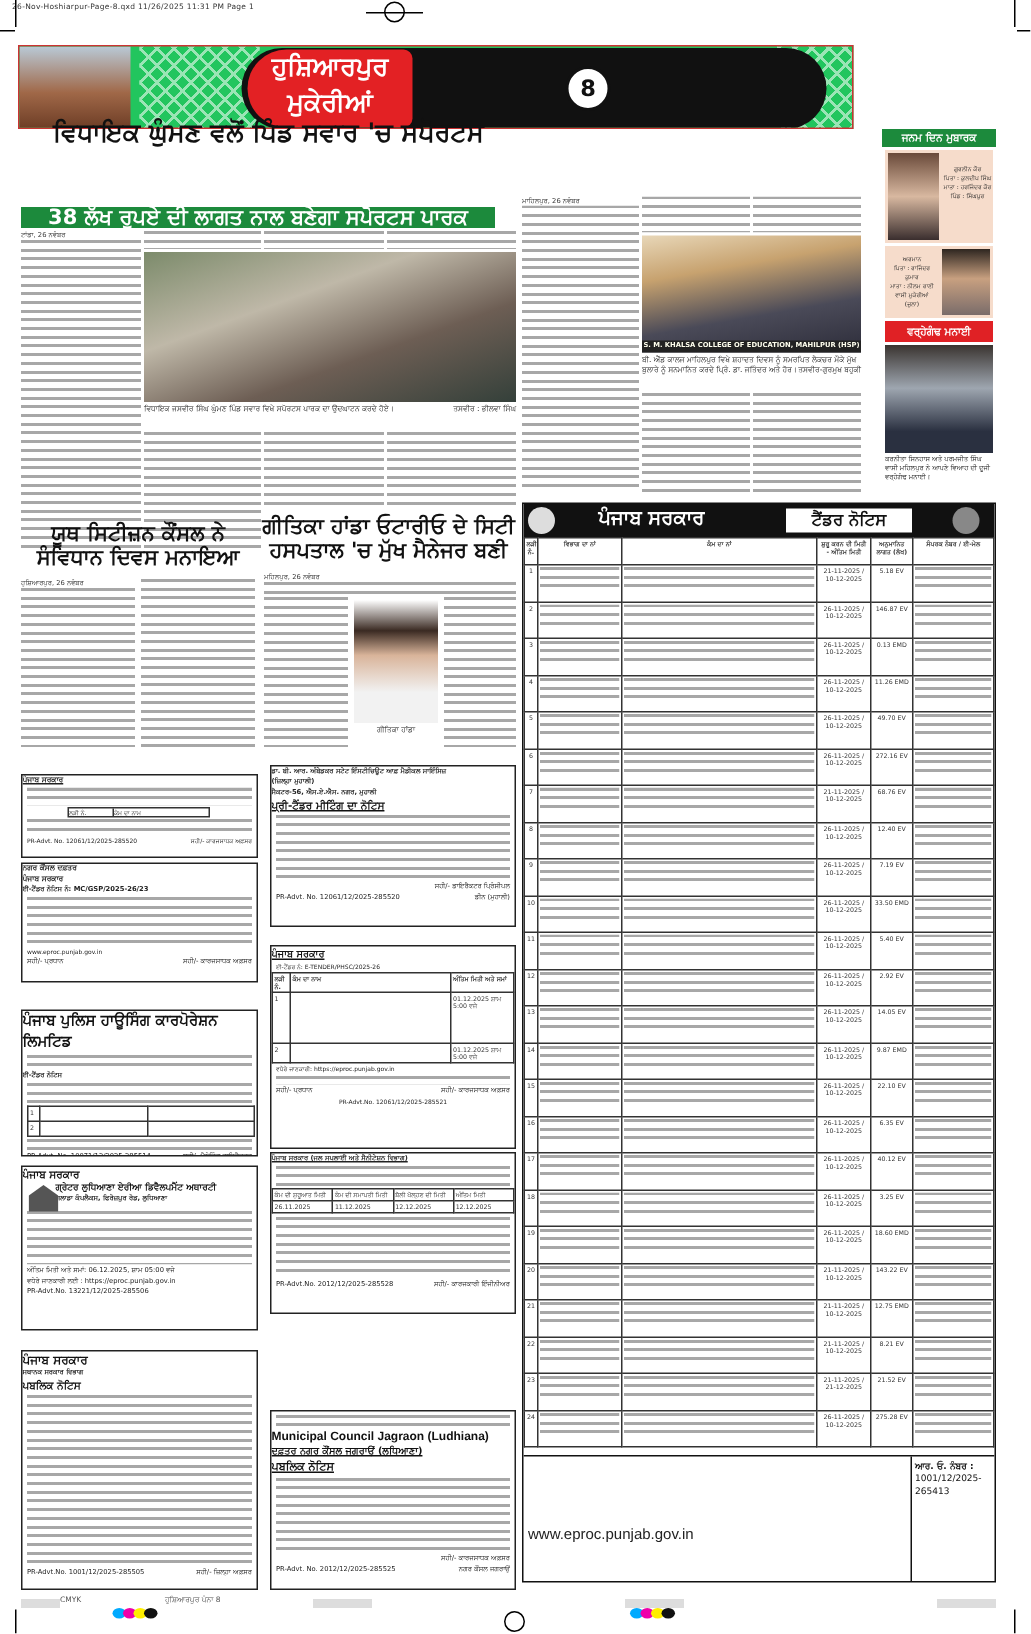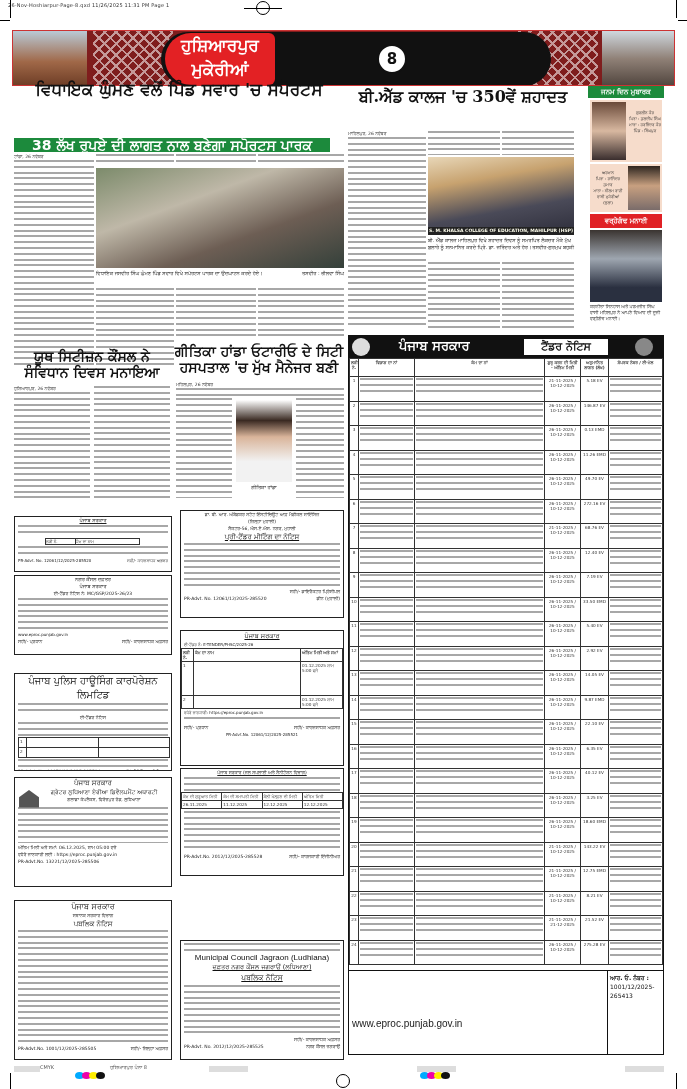--- a/index.html
+++ b/index.html
@@ -4,21 +4,21 @@
 <style>
   * { box-sizing: border-box; margin: 0; padding: 0; }
   html, body { width: 687px; height: 1089px; background: #fff; overflow: hidden; }
   body { position: relative; font-family: "DejaVu Sans", sans-serif; color: #111; }
   .abs { position: absolute; }
   .slug { left: 8px; top: 2px; font-size: 5px; color: #333; letter-spacing: 0.2px; }
   .crop-v { width: 1px; background: #000; }
   .crop-h { height: 1px; background: #000; }
   .reg { width: 14px; height: 14px; border: 1px solid #000; border-radius: 50%; }
   
-  .masthead { left: 12px; top: 30px; width: 663px; height: 56px; border: 1px solid #c33; background: #7f1d1d; overflow: hidden; }
+  .masthead { left: 12px; top: 30px; width: 557px; height: 56px; border: 1px solid #c33; background: #22c55e; overflow: hidden; }
   .mh-photo { top: 0; width: 74px; height: 56px; background: linear-gradient(180deg,#b9c9d6 0%,#a06848 55%,#6b3b24 100%); }
   .mh-photo.right { background: linear-gradient(180deg,#cfd7de 0%,#8f8076 50%,#4e433c 100%); }
   .diamonds { top: 0; height: 56px; width: 80px; background:
       repeating-linear-gradient(45deg, transparent 0 6px, #fff 6px 8px),
       repeating-linear-gradient(-45deg, transparent 0 6px, #fff 6px 8px); opacity: .55; }
   .mh-black { left: 148px; top: 1px; width: 390px; height: 54px; background: #111; border-radius: 27px; }
   .mh-red { left: 152px; top: 2px; width: 110px; height: 52px; background: #e32124; border-radius: 26px 6px 6px 26px; color: #fff; text-align: center; }
   .mh-red span { display: block; font-family: "DejaVu Serif", serif; font-weight: bold; font-size: 17px; line-height: 24px; }
   .mh-yellow { left: 262px; top: 2px; width: 82px; height: 52px; background: #ffd400; }
   .mh-yellow .city { left: 3px; top: 1px; font-size: 7px; color: #c00; font-weight: bold; }
@@ -27,21 +27,21 @@
   .mh-page { left: 364px; top: 13px; width: 30px; height: 30px; background: #fff; border: 2px solid #111; border-radius: 50%; font-weight: bold; font-size: 15px; text-align: center; line-height: 26px; }
   
   .hl { font-family: "DejaVu Serif", serif; font-weight: bold; color: #111; text-align: center; line-height: 1.15; }
   .green-bar { background: #1c8a3c; color: #fff; text-align: center; font-weight: bold; }
   .red-bar { background: #e02125; color: #fff; text-align: center; font-weight: bold; }
   .txt { font-size: 4.2px; line-height: 5.8px; color: #444; text-align: justify; overflow: hidden; }
   .txt::before { content: ""; display: block; height: 100%; background: repeating-linear-gradient(180deg, #8a8a8a 0 2px, transparent 2px 5.8px); opacity: .75; }
   .photo { background: linear-gradient(160deg,#7c8b6b 0%,#bfb8a8 35%,#6d5e54 65%,#34403a 100%); }
   .caption { font-size: 5px; line-height: 7px; color: #222; }
   .box { border: 1px solid #222; background: #fff; overflow: hidden; }
-  .box .t { font-weight: normal; text-align: center; }
+  .box .t { font-weight: bold; text-align: left; }
   .small { font-size: 5px; line-height: 7px; color: #222; }
   
   .tender-hdr { background: #111; color: #fff; }
   .tbl { border-collapse: collapse; width: 100%; table-layout: fixed; }
   .tbl td, .tbl th { border: 1px solid #333; font-size: 4.2px; line-height: 5px; padding: 1px; vertical-align: top; color: #333; overflow: hidden; }
   .tbl th { font-weight: bold; text-align: center; height: 18px; }
   .tbl td.c { text-align: center; }
   .cmyk span { display: inline-block; width: 9px; height: 7px; border-radius: 50%; margin-right: -2px; }
 </style>
 </head>
@@ -80,21 +80,20 @@
 <div class="abs photo" style="left:96px;top:168px;width:248px;height:100px"></div>
 <div class="abs caption" style="left:96px;top:270px;width:248px">
   <span>ਵਿਧਾਇਕ ਜਸਵੀਰ ਸਿੰਘ ਘੁੰਮਣ ਪਿੰਡ ਸਵਾਰ ਵਿਖੇ ਸਪੋਰਟਸ ਪਾਰਕ ਦਾ ਉਦਘਾਟਨ ਕਰਦੇ ਹੋਏ।</span>
   <span style="float:right">ਤਸਵੀਰ : ਭੀਲਵਾ ਸਿੰਘ</span>
 </div>
 <div class="abs txt" style="left:96px;top:288px;width:78px;height:80px"></div>
 <div class="abs txt" style="left:176px;top:288px;width:80px;height:50px"></div>
 <div class="abs txt" style="left:258px;top:288px;width:86px;height:50px"></div>
 
 <div class="abs hl" style="left:348px;top:88px;width:230px;font-size:16px">
-  <div>ਬੀ.ਐੱਡ ਕਾਲਜ 'ਚ 350ਵੇਂ ਸ਼ਹਾਦਤ</div>
 </div>
 <div class="abs" style="left:348px;top:131px;width:78px;font-size:4.5px;color:#333">ਮਾਹਿਲਪੁਰ, 26 ਨਵੰਬਰ</div>
 <div class="abs txt" style="left:348px;top:137px;width:78px;height:188px"></div>
 <div class="abs txt" style="left:428px;top:131px;width:72px;height:24px"></div>
 <div class="abs txt" style="left:502px;top:131px;width:72px;height:24px"></div>
 <div class="abs photo" style="left:428px;top:157px;width:146px;height:78px;background:linear-gradient(170deg,#e8d7b8 0%,#c7a26f 30%,#4a4a58 65%,#2d2d3a 100%)">
   <div class="abs" style="left:0;bottom:0;width:146px;height:8px;background:#222;color:#ffe;font-size:4.5px;line-height:8px;text-align:center;font-weight:bold">S. M. KHALSA COLLEGE OF EDUCATION, MAHILPUR (HSP)</div>
 </div>
 <div class="abs caption" style="left:428px;top:237px;width:146px">
   <span>ਬੀ. ਐੱਡ ਕਾਲਜ ਮਾਹਿਲਪੁਰ ਵਿਖੇ ਸ਼ਹਾਦਤ ਦਿਵਸ ਨੂੰ ਸਮਰਪਿਤ ਲੈਕਚਰ ਮੌਕੇ ਮੁੱਖ ਬੁਲਾਰੇ ਨੂੰ ਸਨਮਾਨਿਤ ਕਰਦੇ ਪ੍ਰਿੰ. ਡਾ. ਜਤਿੰਦਰ ਅਤੇ ਹੋਰ।</span>

